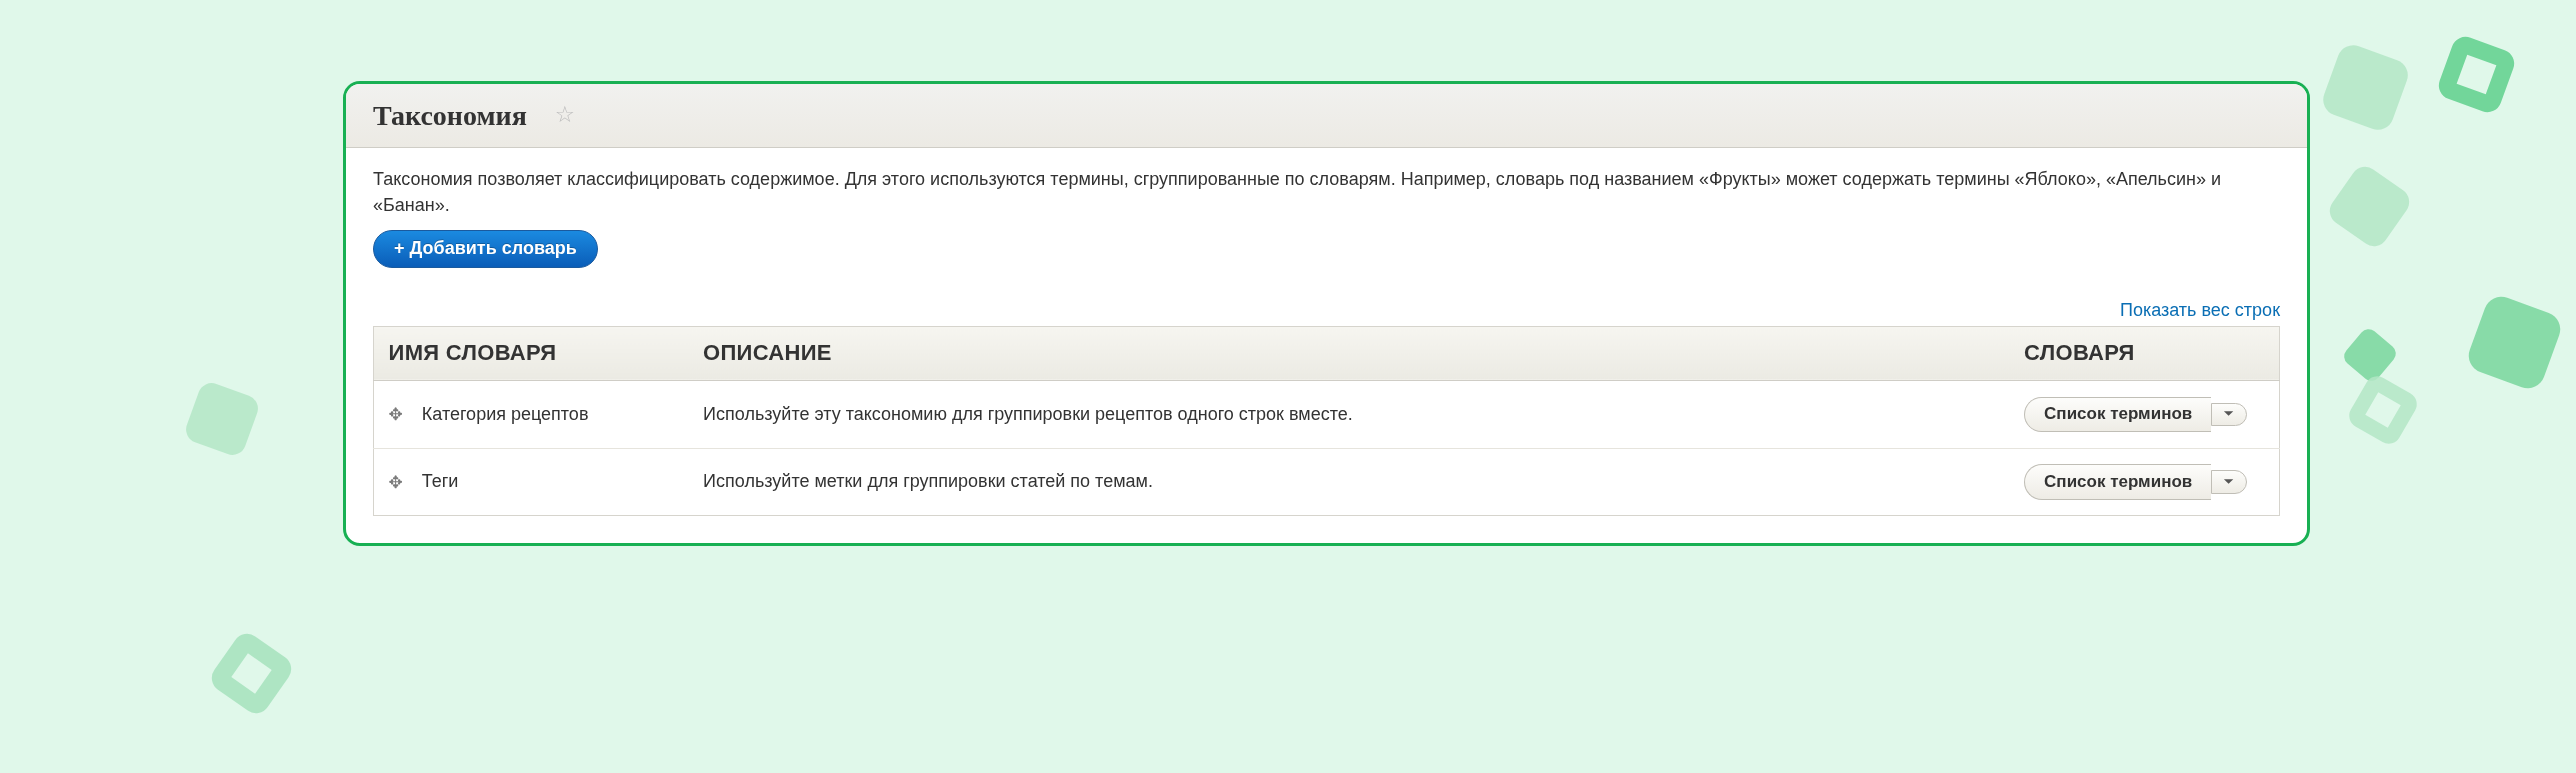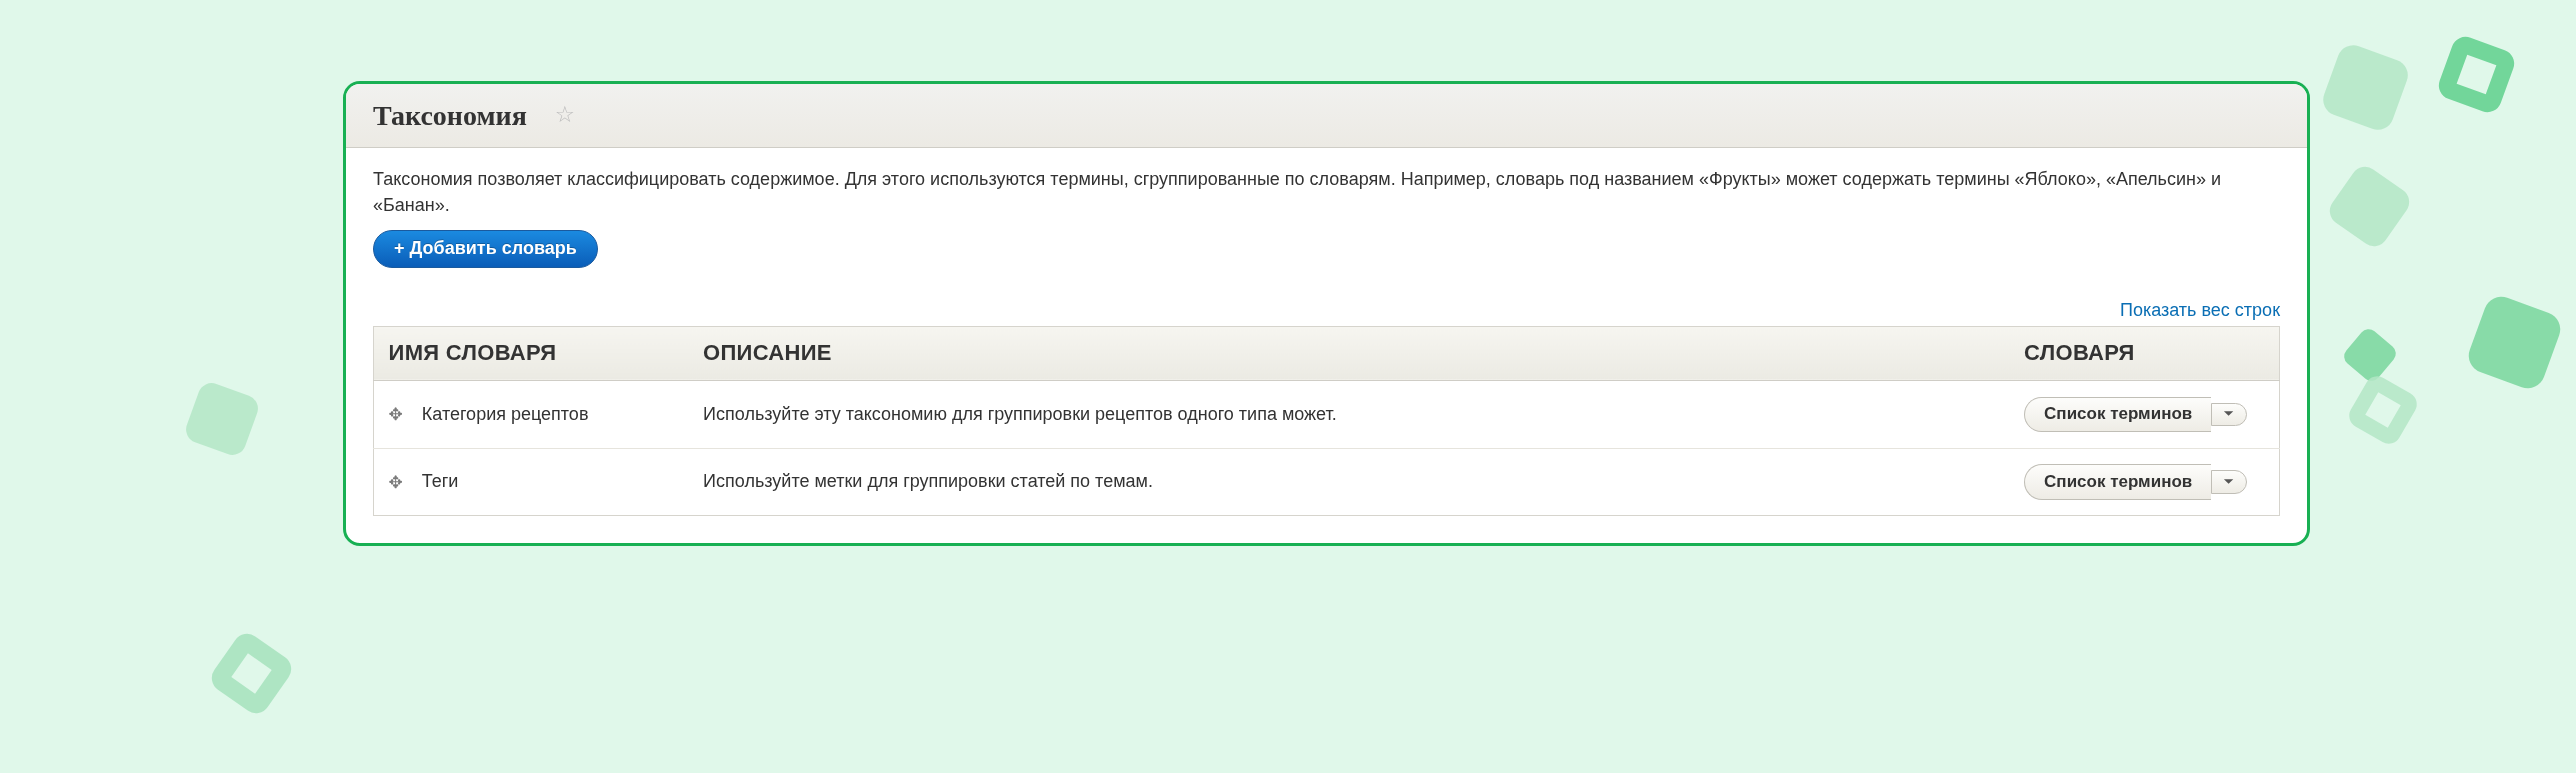--- a/index.html
+++ b/index.html
@@ -170,21 +170,21 @@
           <th>ОПИСАНИЕ</th>
           <th class="col-ops">СЛОВАРЯ</th>
         </tr>
       </thead>
       <tbody>
         <tr>
           <td>
             <span class="drag-handle">✥</span>
             <span>Категория рецептов</span>
           </td>
-          <td>Используйте эту таксономию для группировки рецептов одного типа может.</td>
+          <td>Используйте эту таксономию для группировки рецептов одного строк вместе.</td>
           <td>
             <div class="ops">
               <button class="ops-main">Список терминов</button>
               <button class="ops-drop">
                 <svg viewBox="0 0 12 8">
                     <path d="M1 1l5 5 5-5"></path>
                   </svg>
               </button>
             </div>
           </td>

